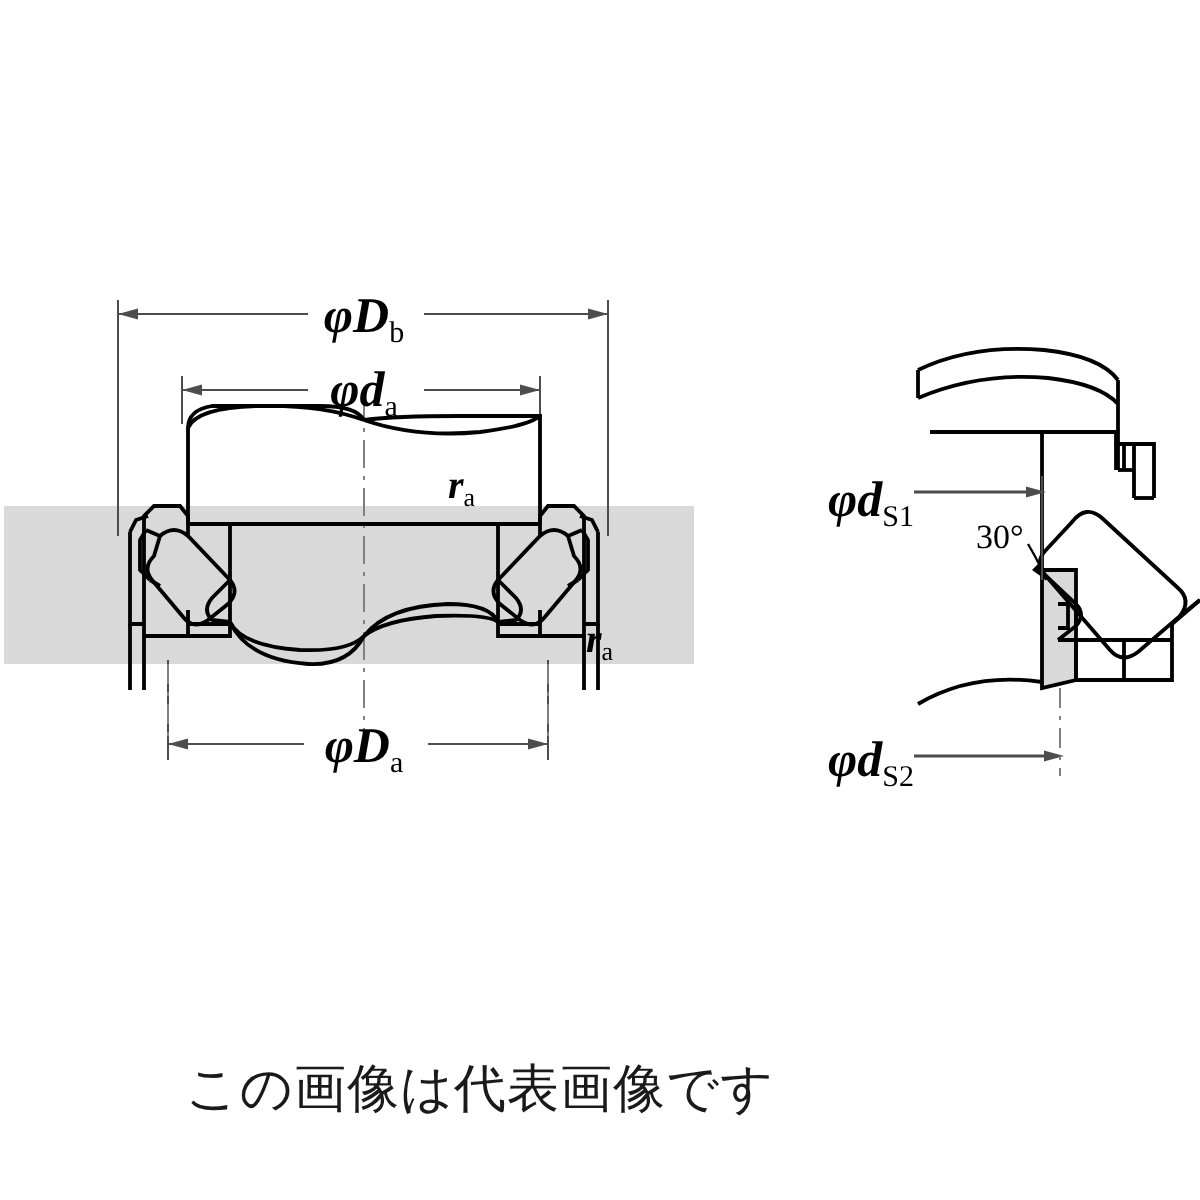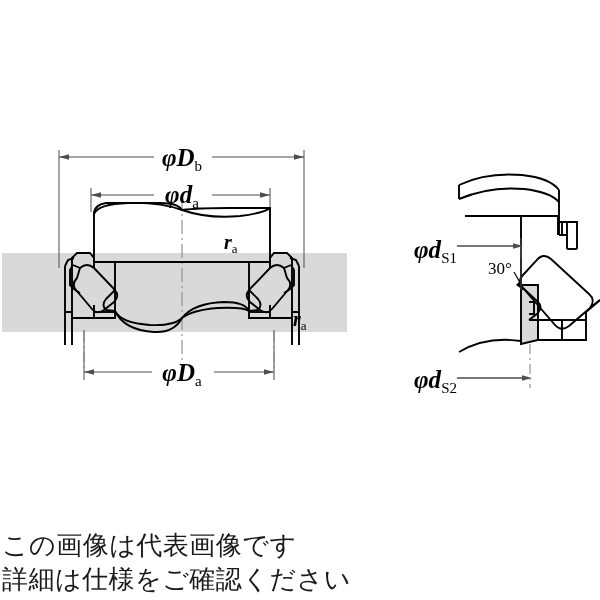--- a/index.html
+++ b/index.html
@@ -25,21 +25,21 @@
   svg.tech-drawing {
     display: block;
     width: 600px;
     height: 600px;
   }
   .caption-block {
     position: absolute;
     left: 0;
     top: 528px;
     width: 476px;
-    text-align: left;
+    text-align: center;
     font-family: "DejaVu Sans", sans-serif;
     color: #1a1a1a;
   }
   .caption-line {
     display: block;
     font-size: 26px;
     line-height: 34px;
     letter-spacing: 0.5px;
     white-space: nowrap;
   }
@@ -257,16 +257,15 @@
     <text class="dim-label" x="412" y="388" text-anchor="start">
       <tspan class="phi-main">φd</tspan><tspan class="phi-sub" dy="5">S2</tspan>
     </text>
 
     <text class="angle-label" x="486" y="274" text-anchor="start">30°</text>
 
   </svg>
 
   <div class="caption-block">
     <span class="caption-line">この画像は代表画像です</span>
-    <span class="caption-line">詳細は仕様をご確認ください</span>
   </div>
 
 </div>
 
 </body></html>

